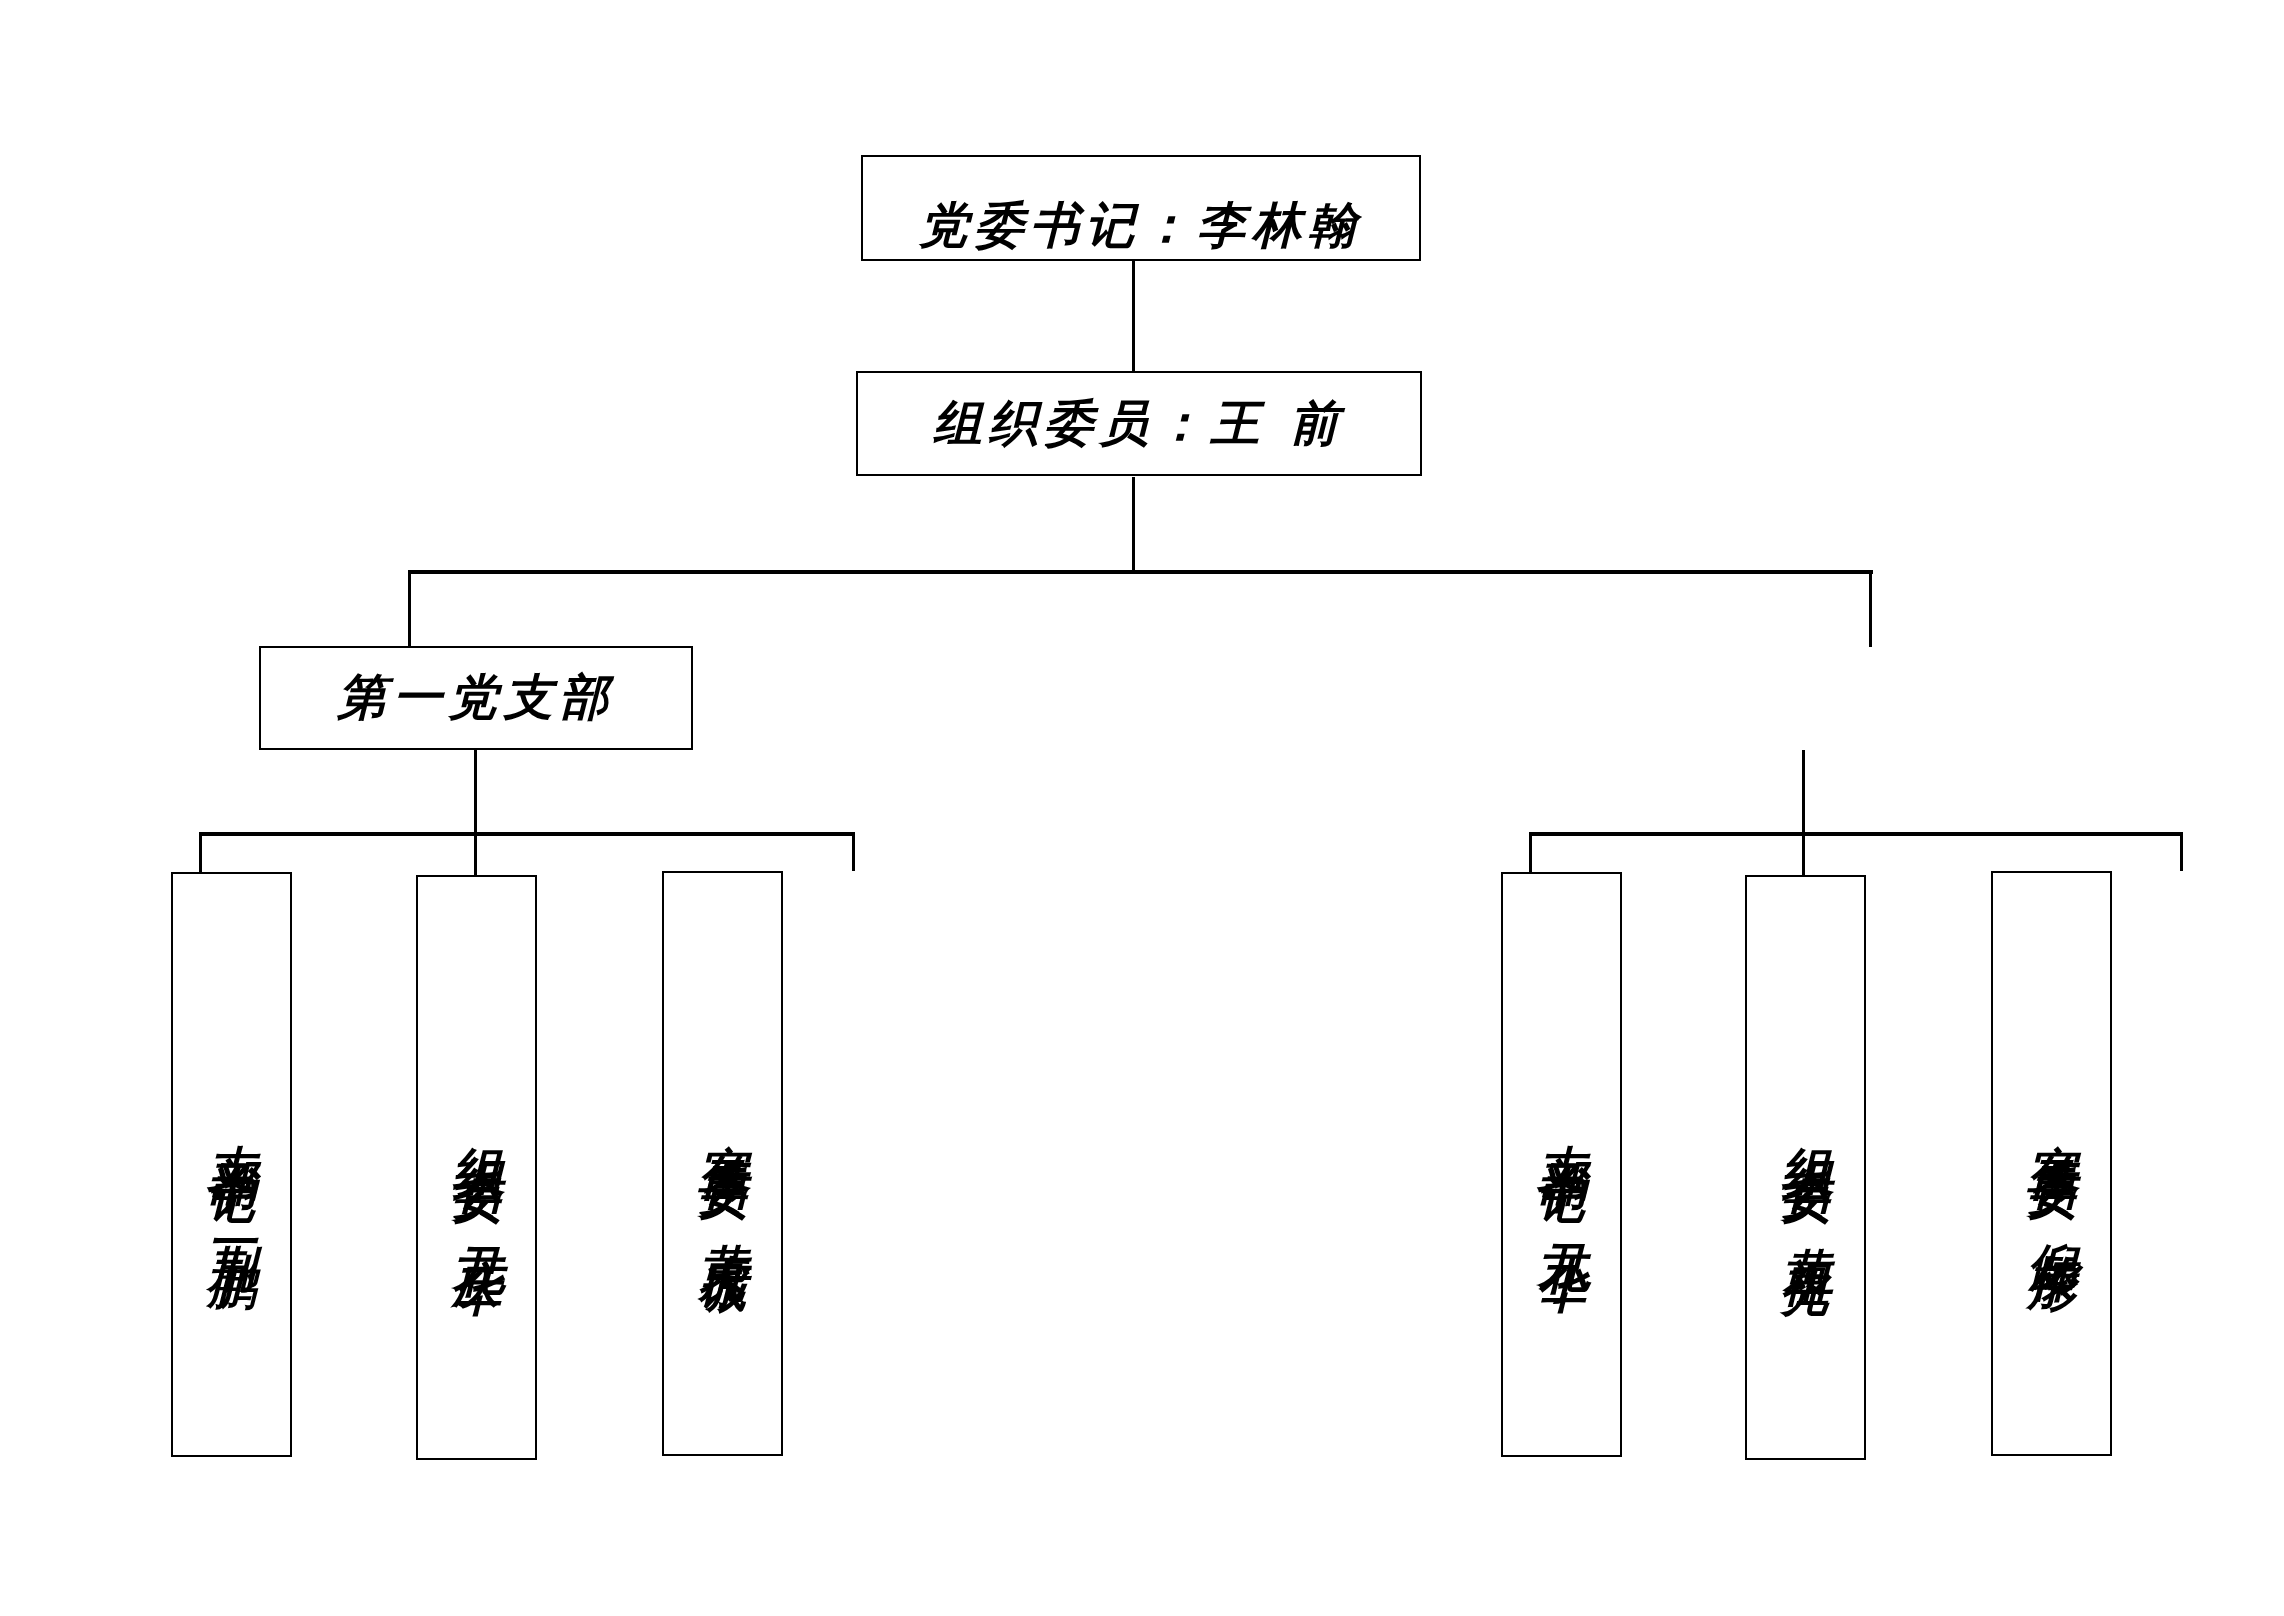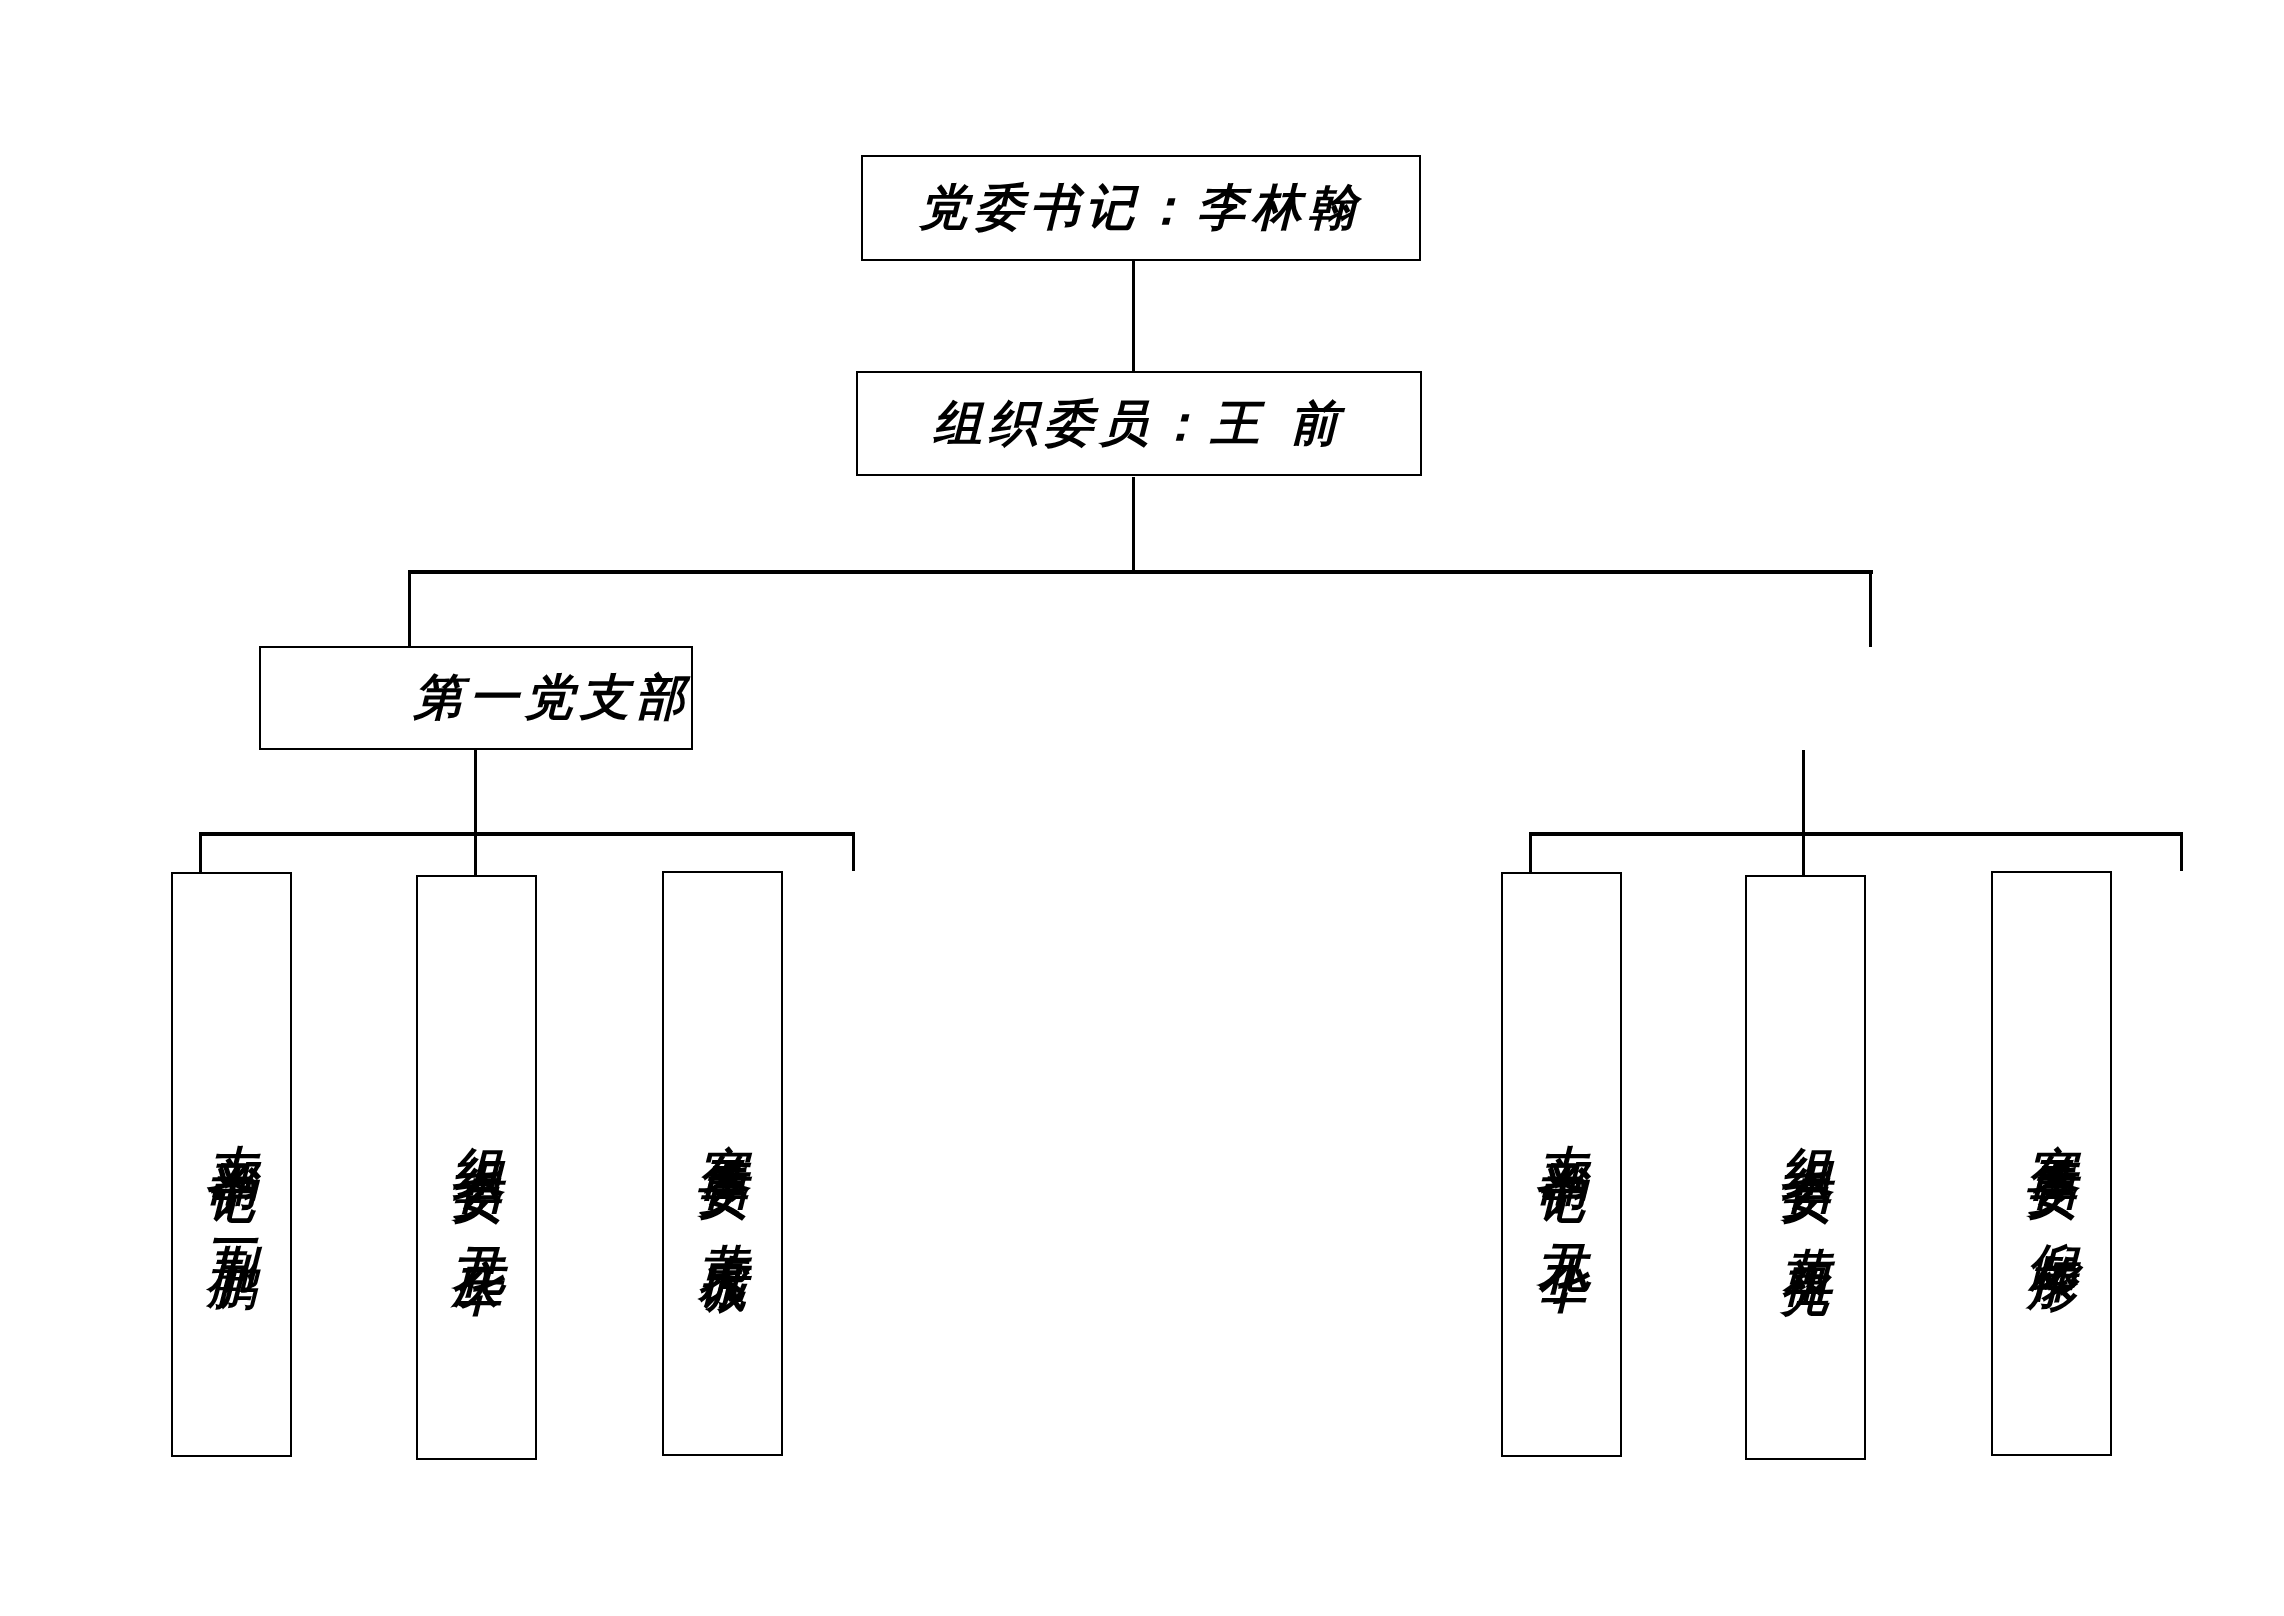--- a/index.html
+++ b/index.html
@@ -53,36 +53,36 @@
     position: absolute;
     background: #000000;
     height: 3.9px;
   }
 </style>
 </head>
 <body>
 
 <div id="canvas">
 
-  <div class="node node-h" style="left:861px; top:155px; width:560px; height:106px;">
+  <div class="node node-h" style="left:861px; top:155px; width:560px; height:106px;align-items:flex-end;">
     <span>党委书记：李林翰</span>
   </div>
 
   <div class="vline" style="left:1132px; top:260px; height:112px;"></div>
 
   <div class="node node-h" style="left:856px; top:371px; width:566px; height:105px;">
     <span>组织委员：王 前</span>
   </div>
 
   <div class="vline" style="left:1132px; top:477px; height:96px;"></div>
   <div class="hline" style="left:408px; top:570px; width:1465px;"></div>
   <div class="vline" style="left:408px; top:570px; height:77px;"></div>
   <div class="vline" style="left:1869px; top:570px; height:77px;"></div>
 
-  <div class="node node-h" style="left:259px; top:646px; width:434px; height:104px;justify-content:flex-end;">
+  <div class="node node-h" style="left:259px; top:646px; width:434px; height:104px;">
     <span>第一党支部</span>
   </div>
 
 
   <div class="vline" style="left:474px; top:750px; height:84px;"></div>
   <div class="hline" style="left:199px; top:832px; width:656px;"></div>
   <div class="vline" style="left:199px; top:832px; height:40px;"></div>
   <div class="vline" style="left:474px; top:832px; height:43px;"></div>
   <div class="vline" style="left:852px; top:832px; height:39px;"></div>
 

